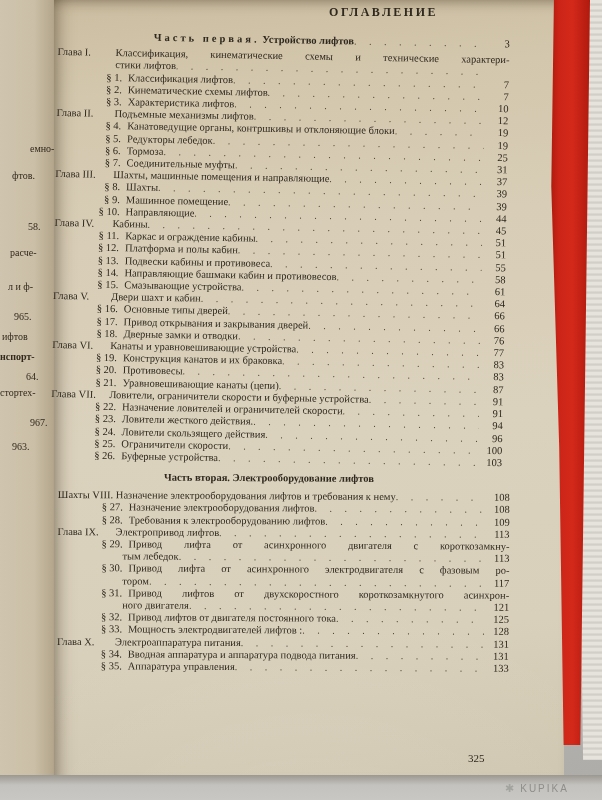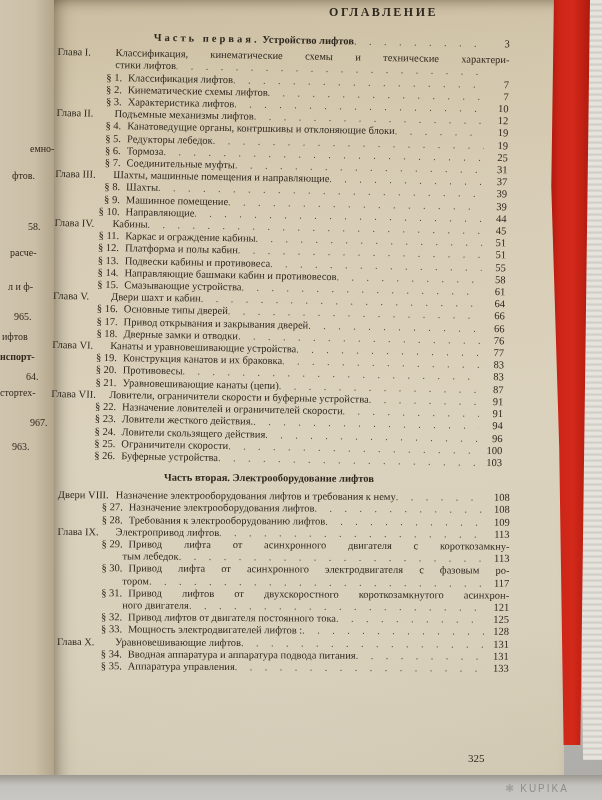--- a/index.html
+++ b/index.html
@@ -306,21 +306,21 @@
           <div class="row section">
             <span class="label">§ 26.</span>
             <span class="title">Буферные устройства</span>
             <span class="dots">. . . . . . . . . . . . . . . . . . . . . . . . . . . . . . . . . . . . . . . . . . . . . . . . . . . . . . . . . . . . . . . . . . . . . . </span>
             <span class="pg">103</span>
           </div>
         </div>
         <div class="part-block" id="part2">
           <div class="part-heading-center"><span class="spaced">Часть вторая.</span><span> Электрооборудование лифтов</span></div>
           <div class="row chapter">
-            <span class="label">Двери VIII.</span>
+            <span class="label">Шахты VIII.</span>
             <span class="title">Назначение электрооборудования лифтов и требования к нему</span>
             <span class="dots">. . . . . . . . . . . . . . . . . . . . . . . . . . . . . . . . . . . . . . . . . . . . . . . . . . . . . . . . . . . . . . . . . . . . . . </span>
             <span class="pg">108</span>
           </div>
           <div class="row section">
             <span class="label">§ 27.</span>
             <span class="title">Назначение электрооборудования лифтов</span>
             <span class="dots">. . . . . . . . . . . . . . . . . . . . . . . . . . . . . . . . . . . . . . . . . . . . . . . . . . . . . . . . . . . . . . . . . . . . . . </span>
             <span class="pg">108</span>
           </div>
@@ -373,21 +373,21 @@
             <span class="pg">125</span>
           </div>
           <div class="row section">
             <span class="label">§ 33.</span>
             <span class="title">Мощность электродвигателей лифтов :</span>
             <span class="dots">. . . . . . . . . . . . . . . . . . . . . . . . . . . . . . . . . . . . . . . . . . . . . . . . . . . . . . . . . . . . . . . . . . . . . . </span>
             <span class="pg">128</span>
           </div>
           <div class="row chapter">
             <span class="label">Глава X.</span>
-            <span class="title">Уравновешивающие лифтов</span>
+            <span class="title">Электроаппаратура питания</span>
             <span class="dots">. . . . . . . . . . . . . . . . . . . . . . . . . . . . . . . . . . . . . . . . . . . . . . . . . . . . . . . . . . . . . . . . . . . . . . </span>
             <span class="pg">131</span>
           </div>
           <div class="row section">
             <span class="label">§ 34.</span>
             <span class="title">Вводная аппаратура и аппаратура подвода питания</span>
             <span class="dots">. . . . . . . . . . . . . . . . . . . . . . . . . . . . . . . . . . . . . . . . . . . . . . . . . . . . . . . . . . . . . . . . . . . . . . </span>
             <span class="pg">131</span>
           </div>
           <div class="row section">

